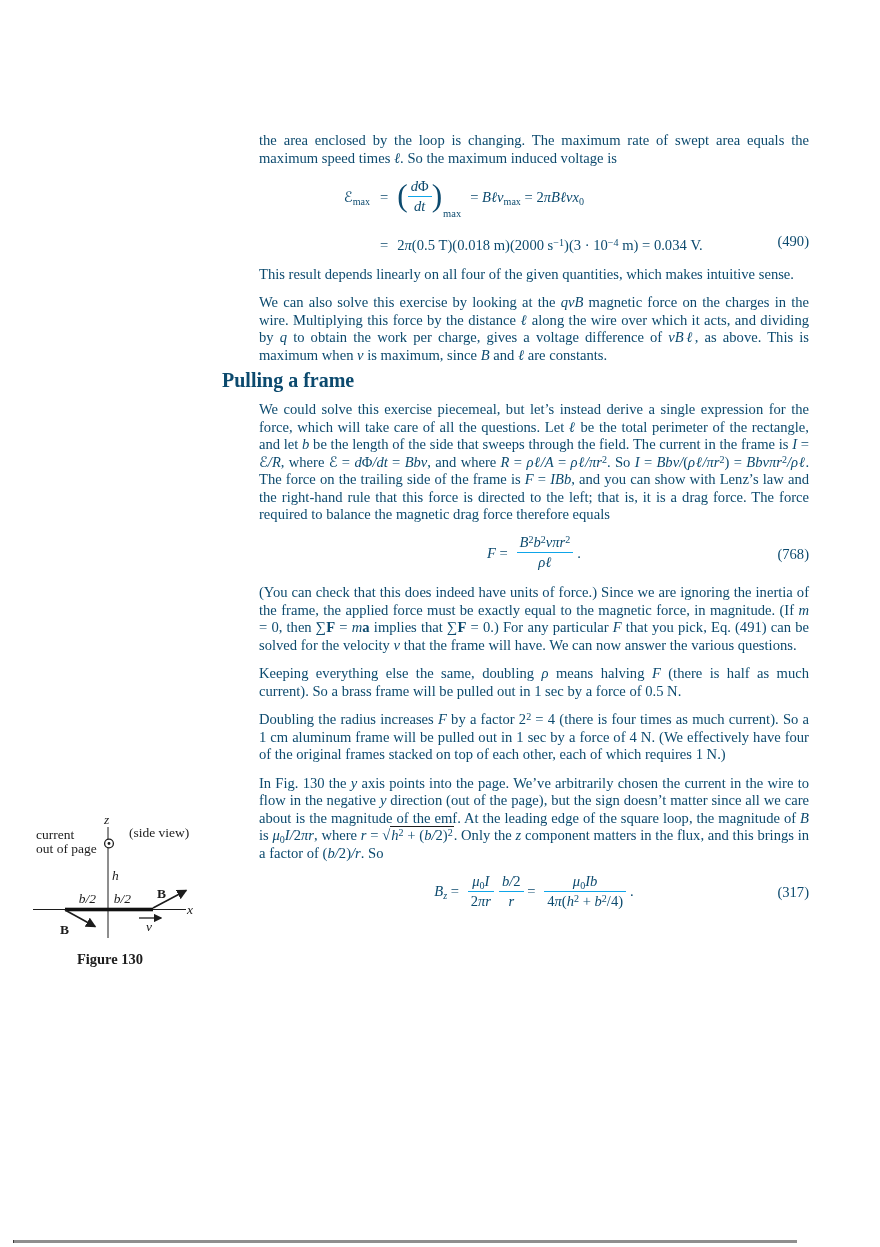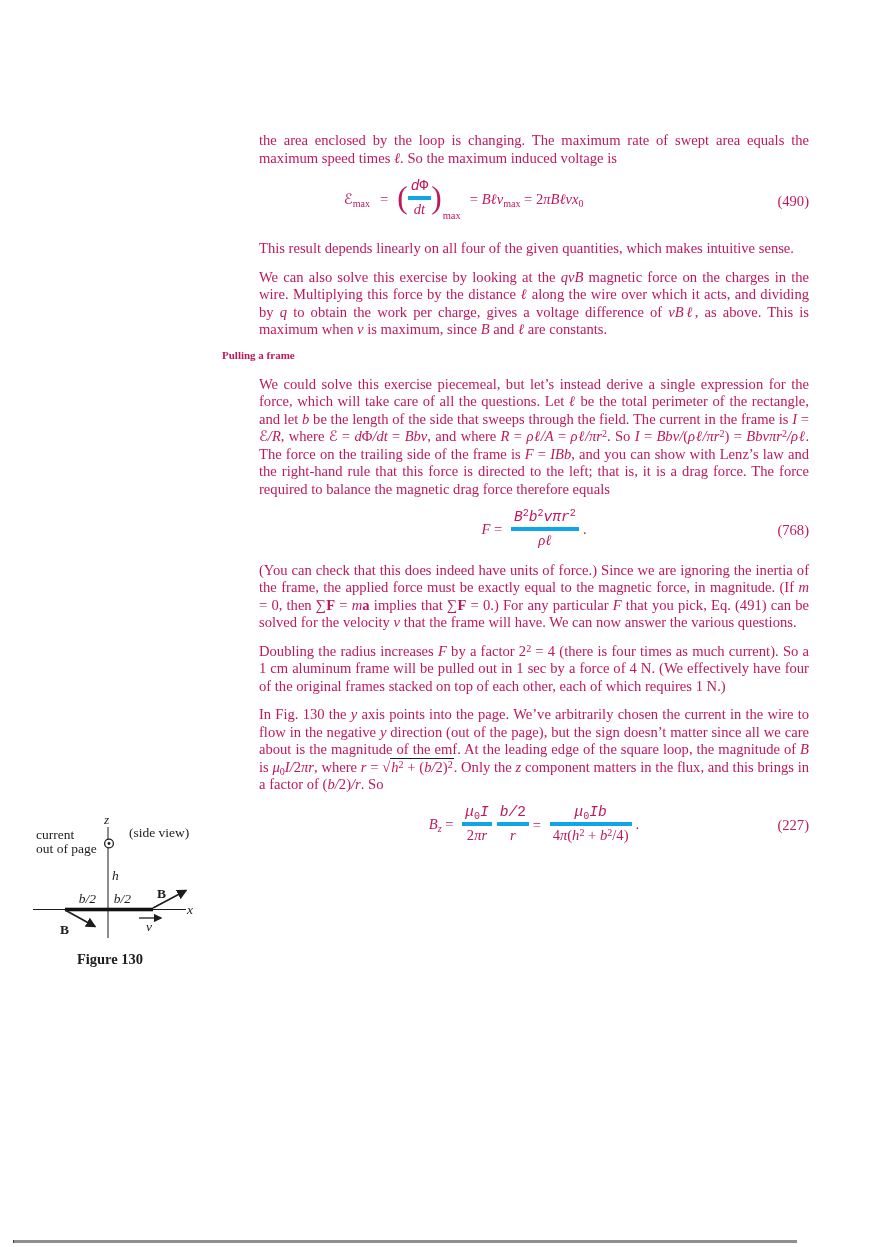--- a/index.html
+++ b/index.html
@@ -1,51 +1,51 @@
 <!DOCTYPE html>
 <html><head>
 <meta charset="utf-8">
 <style>
   html,body{margin:0;padding:0;background:#ffffff;}
   .page{position:relative;width:880px;height:1247px;background:#fff;overflow:hidden;
-        font-family:"Liberation Serif","DejaVu Serif","DejaVu Sans",serif;color:#be185d;}
+        font-family:"Liberation Serif","DejaVu Serif","DejaVu Sans",serif;color:#0c4a6e;}
   .text-col{position:absolute;left:222px;top:0;width:587px;}
   .para{margin:11px 0 0 37px;width:550px;text-align:justify;font-size:14.6px;line-height:17.5px;
         hyphens:none;-webkit-hyphens:none;}
   .para.first{margin-top:132px;}
   i{font-style:italic;}
   b{font-weight:bold;}
   sup{font-size:69%;position:relative;top:-0.42em;vertical-align:baseline;line-height:0;}
   sub{font-size:69%;position:relative;top:0.30em;vertical-align:baseline;line-height:0;}
   .ol{border-top:1.1px solid #1c1c1c;padding:0 1px;}
-  h2.sect{margin:6px 0 0 0;font-size:11px;font-weight:bold;line-height:20px;}
+  h2.sect{margin:6px 0 0 0;font-size:20px;font-weight:bold;line-height:20px;}
   h2.s1{margin-top:6px;}
   h2.s2{margin-top:4px;}
   
   .equation{position:relative;font-size:14.6px;line-height:17.5px;}
   .eq490{margin-top:13px;}
   .eq491{margin-top:12px;}
   .eq492{margin-top:12px;}
   .eqrow{white-space:nowrap;}
   .eqrow1{margin-bottom:20px;}
   .eqlhs{display:inline-block;width:148px;text-align:right;}
   .eqrel{margin-left:10px;}
   .eqrhs{margin-left:9px;}
   .frac{display:inline-block;vertical-align:middle;text-align:center;line-height:1.18;
         position:relative;top:-0.12em;}
-  .frac .num{display:block;border-bottom:4px solid #0ea5e9;padding:0 3px 1px;font-family:Liberation Mono, monospace;}
+  .frac .num{display:block;border-bottom:1px solid #0ea5e9;padding:0 3px 1px;}
   .frac .den{display:block;padding:1px 3px 0;}
   .bigp{font-size:215%;font-weight:300;vertical-align:middle;position:relative;top:-0.08em;line-height:0;}
   .psub{display:inline-block;font-size:10.5px;transform:translateY(15px);margin-left:1px;}
   .m8{margin-left:9px;}
   .eqcenter{display:block;margin-left:37px;width:550px;text-align:center;white-space:nowrap;}
   .fracgap{margin-left:5px;}
   .period{margin-left:4px;}
   .eqtag{position:absolute;right:0;}
-  .tag-bottom{bottom:10px;}
+  .tag-bottom{bottom:4px;}
   .tag-middle{top:50%;transform:translateY(-50%);}
   
   .figure{position:absolute;left:28px;top:810px;width:180px;height:170px;}
   .figure text{font-size:13.5px;fill:#1c1c1c;}
   .figure .it{font-style:italic;}
   .figure .bold{font-weight:bold;}
   .figure .cap{font-size:14.5px;font-weight:bold;}
   
   .bottom-rule{position:absolute;left:14px;top:1240px;width:783px;height:3px;background:#8f8f8f;}
   .bottom-rule-cap{position:absolute;left:13px;top:1240px;width:6px;height:3px;background:#3c3c3c;}
@@ -56,20 +56,23 @@
 <div class="page">
 
   <div class="text-col">
 
     <p class="para first">the area enclosed by the loop is changing. The maximum rate of swept area equals the maximum speed times <i>ℓ</i>. So the maximum induced voltage is</p>
 
     <div class="equation eq490">
       <div class="eqrow eqrow1">
         <span class="eqlhs"><i>ℰ</i><sub>max</sub></span><span class="eqrel">=</span><span class="eqrhs"><span class="bigp">(</span><span class="frac"><span class="num"><i>d</i>Φ</span><span class="den"><i>dt</i></span></span><span class="bigp">)</span><span class="psub">max</span><span class="m8">= <i>Bℓv</i><sub>max</sub> = 2<i>πBℓνx</i><sub>0</sub></span></span>
       </div>
+      <div class="eqrow">
+        <span class="eqlhs"></span><span class="eqrel">=</span><span class="eqrhs">2<i>π</i>(0.5 T)(0.018 m)(2000 s<sup>−1</sup>)(3 · 10<sup>−4</sup> m) = 0.034 V.</span>
+      </div>
       <span class="eqtag tag-bottom">(490)</span>
     </div>
 
     <p class="para">This result depends linearly on all four of the given quantities, which makes intuitive sense.</p>
 
     <p class="para">We can also solve this exercise by looking at the <i>qvB</i> magnetic force on the charges in the wire. Multiplying this force by the distance <i>ℓ</i> along the wire over which it acts, and dividing by <i>q</i> to obtain the work per charge, gives a voltage difference of <i>vBℓ</i>, as above. This is maximum when <i>v</i> is maximum, since <i>B</i> and <i>ℓ</i> are constants.</p>
 
     <h2 class="sect s1">Pulling a frame</h2>
 
     <p class="para">We could solve this exercise piecemeal, but let’s instead derive a single expression for the force, which will take care of all the questions. Let <i>ℓ</i> be the total perimeter of the rectangle, and let <i>b</i> be the length of the side that sweeps through the field. The current in the frame is <i>I</i> = <i>ℰ/R</i>, where <i>ℰ</i> = <i>d</i>Φ<i>/dt</i> = <i>Bbv</i>, and where <i>R</i> = <i>ρℓ/A</i> = <i>ρℓ/πr</i><sup>2</sup>. So <i>I</i> = <i>Bbv/</i>(<i>ρℓ/πr</i><sup>2</sup>) = <i>Bbvπr</i><sup>2</sup><i>/ρℓ</i>. The force on the trailing side of the frame is <i>F</i> = <i>IBb</i>, and you can show with Lenz’s law and the right-hand rule that this force is directed to the left; that is, it is a drag force. The force required to balance the magnetic drag force therefore equals</p>
@@ -78,34 +81,35 @@
       <span class="eqcenter">
         <span><i>F</i> =</span>
         <span class="frac fracgap"><span class="num"><i>B</i><sup>2</sup><i>b</i><sup>2</sup><i>vπr</i><sup>2</sup></span><span class="den"><i>ρℓ</i></span></span><span class="period">.</span>
       </span>
       <span class="eqtag tag-middle">(768)</span>
     </div>
 
     <p class="para">(You can check that this does indeed have units of force.) Since we are ignoring the inertia of the frame, the applied force must be exactly equal to the magnetic force, in magnitude. (If <i>m</i> = 0, then ∑<b>F</b> = <i>m</i><b>a</b> implies that ∑<b>F</b> = 0.) For any particular <i>F</i> that you pick, Eq. (491) can be solved for the velocity <i>v</i> that the frame will have. We can now answer the various questions.</p>
 
 
+    <p class="para">Keeping everything else the same, doubling <i>ρ</i> means halving <i>F</i> (there is half as much current). So a brass frame will be pulled out in 1 sec by a force of 0.5 N.</p>
 
     <p class="para">Doubling the radius increases <i>F</i> by a factor 2<sup>2</sup> = 4 (there is four times as much current). So a 1 cm aluminum frame will be pulled out in 1 sec by a force of 4 N. (We effectively have four of the original frames stacked on top of each other, each of which requires 1 N.)</p>
 
 
     <p class="para">In Fig. 130 the <i>y</i> axis points into the page. We’ve arbitrarily chosen the current in the wire to flow in the negative <i>y</i> direction (out of the page), but the sign doesn’t matter since all we care about is the magnitude of the emf. At the leading edge of the square loop, the magnitude of <i>B</i> is <i>μ</i><sub>0</sub><i>I/</i>2<i>πr</i>, where <i>r</i> = √<span class="ol"><i>h</i><sup>2</sup> + (<i>b/</i>2)<sup>2</sup></span>. Only the <i>z</i> component matters in the flux, and this brings in a factor of (<i>b/</i>2)<i>/r</i>. So</p>
 
     <div class="equation eq492">
       <span class="eqcenter">
         <span><i>B</i><sub><i>z</i></sub> =</span>
         <span class="frac fracgap"><span class="num"><i>μ</i><sub>0</sub><i>I</i></span><span class="den">2<i>πr</i></span></span><span class="frac fracgap"><span class="num"><i>b/</i>2</span><span class="den"><i>r</i></span></span>
         <span>=</span>
         <span class="frac fracgap"><span class="num"><i>μ</i><sub>0</sub><i>Ib</i></span><span class="den">4<i>π</i>(<i>h</i><sup>2</sup> + <i>b</i><sup>2</sup>/4)</span></span><span class="period">.</span>
       </span>
-      <span class="eqtag tag-middle">(227)</span>
+      <span class="eqtag tag-middle">(317)</span>
     </div>
 
   </div>
 
   <svg class="figure" viewBox="0 0 180 170" width="180" height="170">
     <defs>
       <marker id="ah" viewBox="0 0 10 10" refX="8.5" refY="5" markerWidth="6.5" markerHeight="6.5" orient="auto">
         <path d="M0,0 L10,5 L0,10 z" fill="#1c1c1c"></path>
       </marker>
     </defs>

